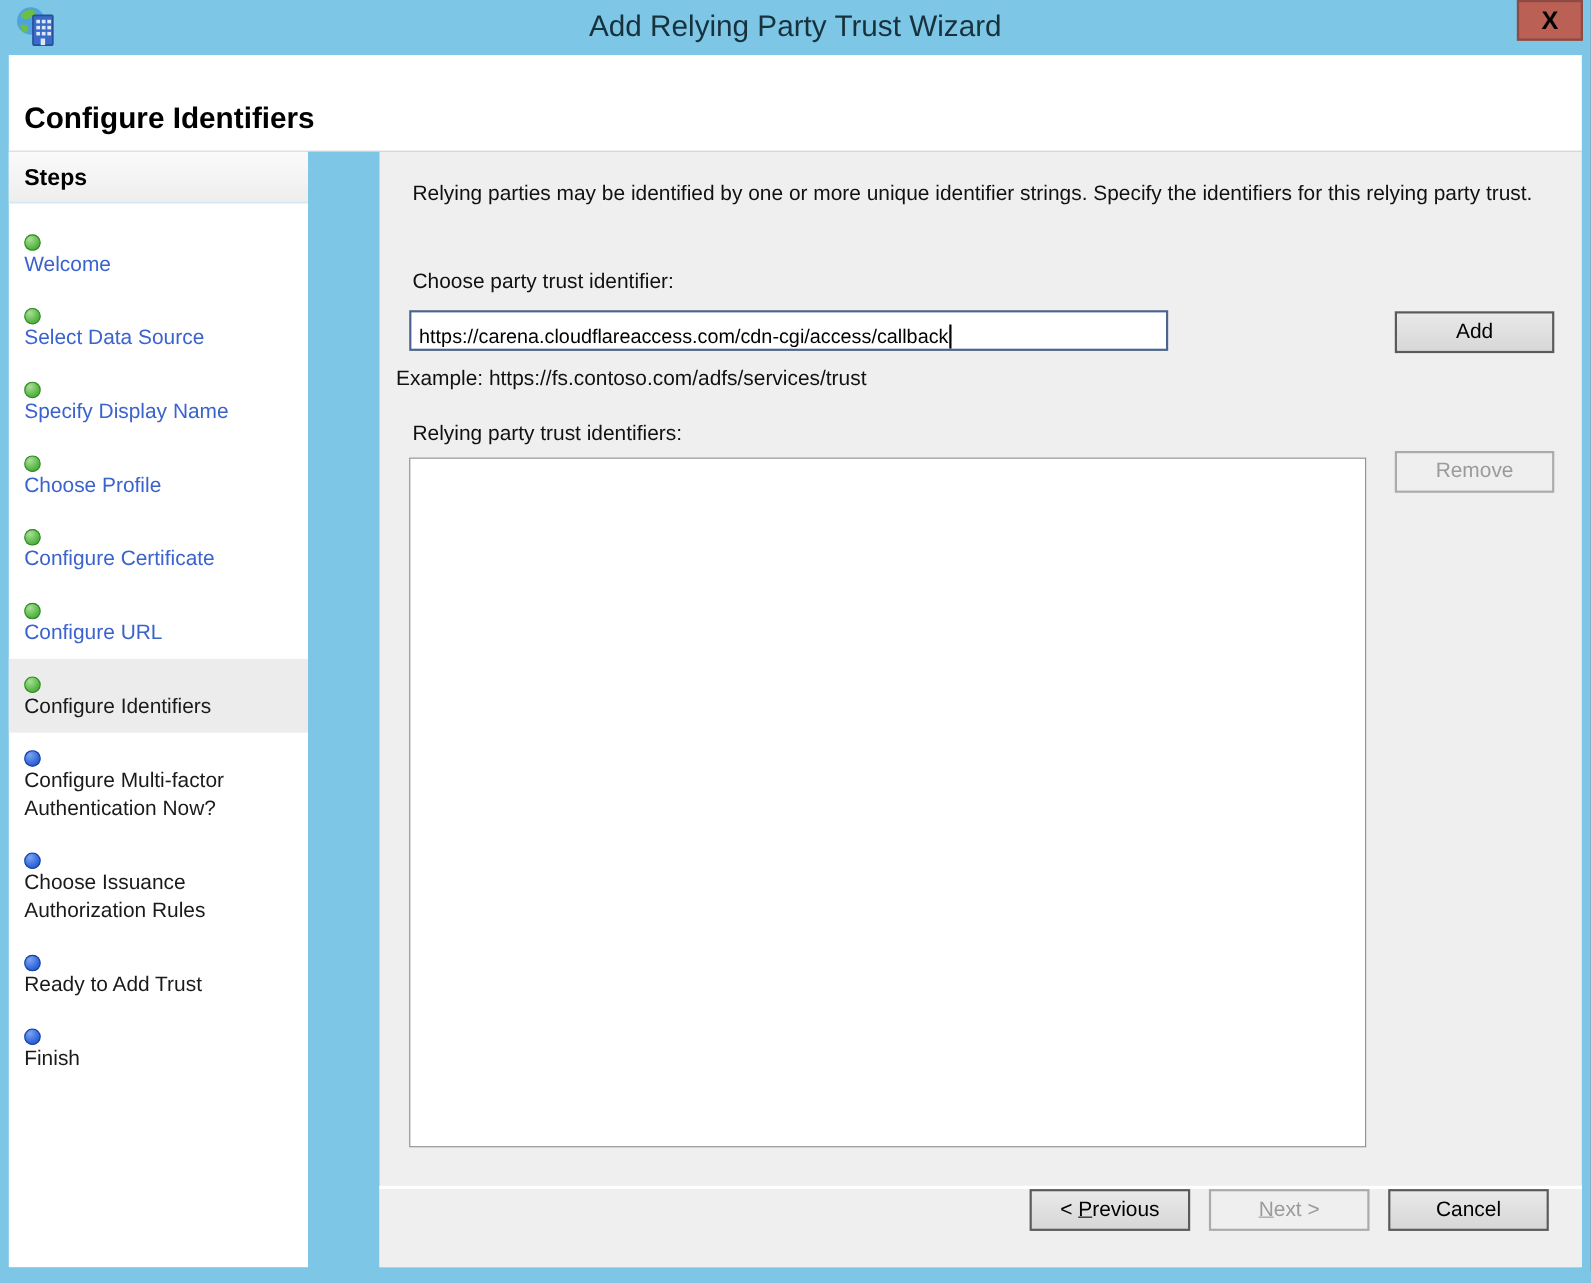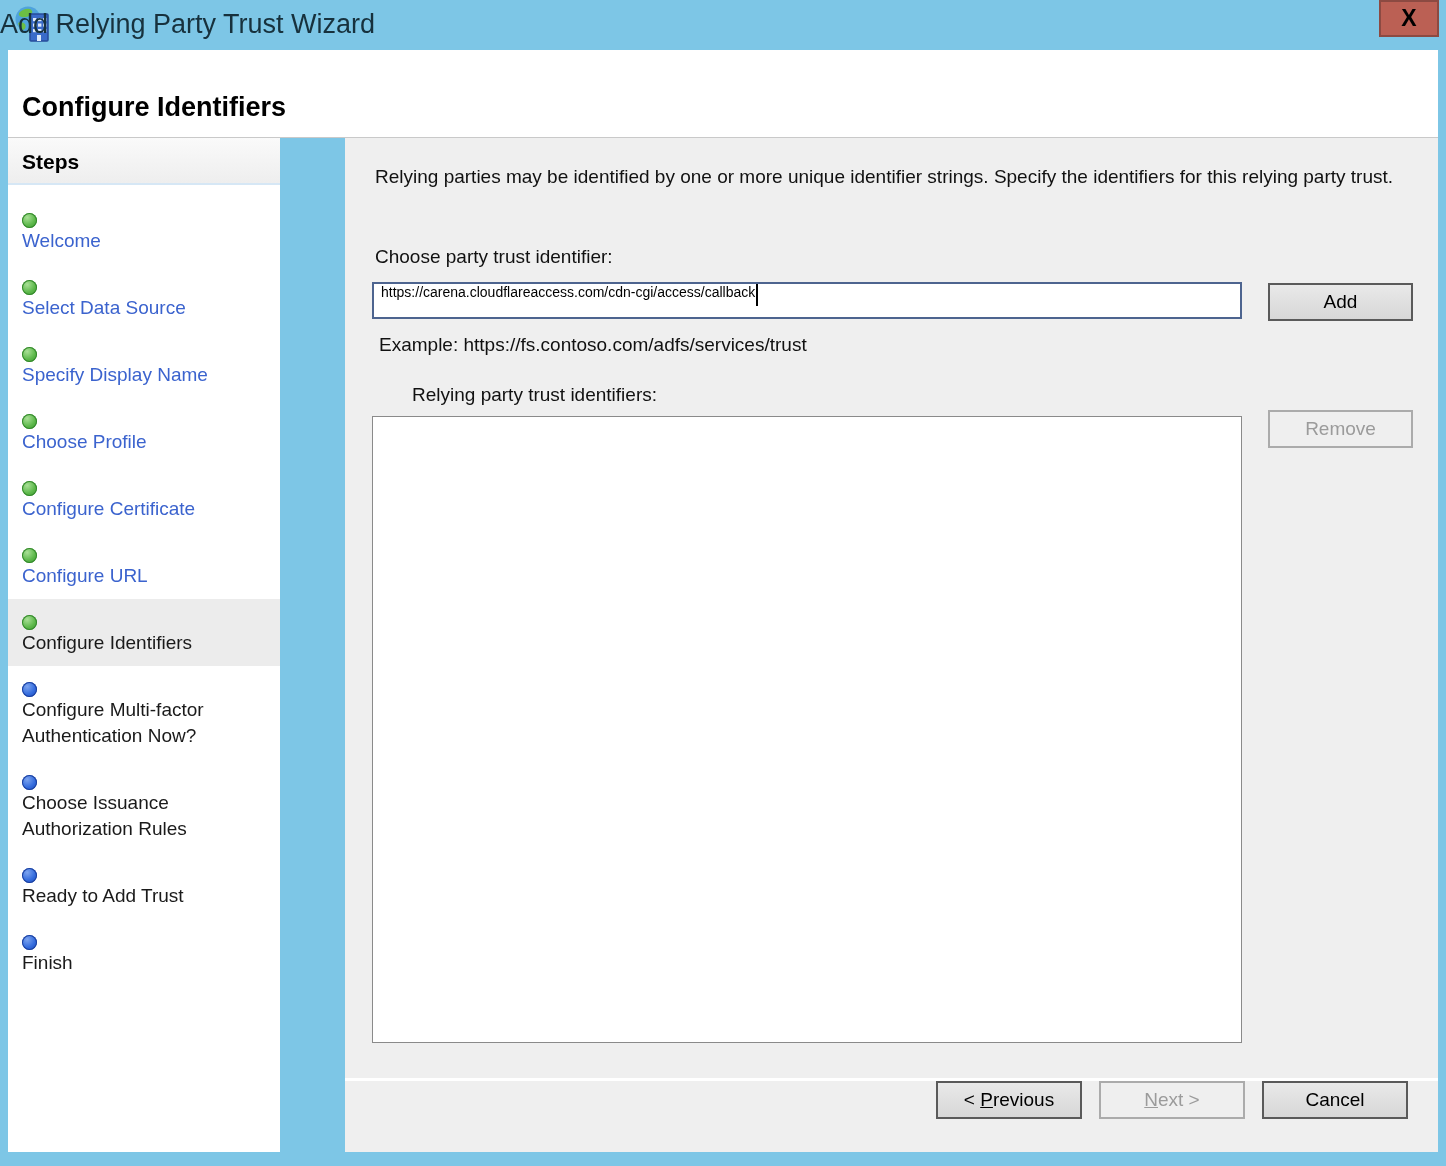--- a/index.html
+++ b/index.html
@@ -7,21 +7,21 @@
     --link-blue:#3b63ce; --focus-border:#4d648f; --panel-gray:#efefef;
   }
   *{box-sizing:border-box; margin:0; padding:0;}
   body{font-family:"Liberation Sans", sans-serif; background:#555;}
   .window{position:relative; width:1446px; height:1166px; background:var(--titlebar); overflow:hidden;}
 
   
   .titlebar{position:absolute; top:0; left:0; right:0; height:50px;}
   .app-icon{position:absolute; left:14px; top:5px; width:42px; height:40px;}
   .title{position:absolute; left:0; right:0; top:0; height:50px; line-height:48px;
-         font-size:27px; color:#17313d;}
+         text-align:center; font-size:27px; color:#17313d;}
   .close-btn{position:absolute; top:0; right:7px; width:60px; height:37px;
          background:var(--close-red); border:2px solid var(--close-border);
          color:#000; font-weight:bold; font-size:23px; line-height:32px; text-align:center;
          text-transform:uppercase; cursor:pointer;}
 
   
   .header{position:absolute; top:50px; left:8px; right:8px; height:88px; background:#fff;
           border-bottom:1px solid #c9c9c9;}
   .header h1{font-size:27px; font-weight:bold; color:#000; padding:44px 0 0 14px; line-height:27px;}
 
@@ -40,26 +40,26 @@
                box-shadow:inset 0 0 0 1px #1a3f9e;}
   .step-label{font-size:19px; color:#1a1a1a;}
   .step-label.link{color:var(--link-blue);}
 
   
   .main{position:absolute; top:138px; left:345px; right:8px; bottom:14px; background:var(--panel-gray);}
   .main-section{position:absolute; top:0; left:0; right:0; bottom:74px;}
   .intro{position:absolute; top:25px; left:30px; right:36px; font-size:19px; line-height:27px; color:#111;}
   .field-label{position:absolute; left:30px; font-size:19px; color:#111;}
   .label-identifier{top:108px;}
-  .label-identifiers{top:246px;margin-left:37px;}
-  .example{position:absolute; top:196px; left:34px; font-size:19px; color:#111;}
+  .label-identifiers{top:246px;}
+  .example{position:absolute; top:196px; left:15px; font-size:19px; color:#111;}
 
-  .textbox{position:absolute; top:144px; left:27px; width:870px; height:37px; background:#fff;
-           border:2px solid var(--focus-border); display:flex; align-items:flex-start;
-           padding:0 7px; font-size:14px; color:#000; white-space:nowrap; overflow:hidden; cursor:text;}
+  .textbox{position:absolute; top:144px; left:27px; width:690px; height:37px; background:#fff;
+           border:2px solid var(--focus-border); display:flex; align-items:flex-end;
+           padding:0 7px; font-size:18px; color:#000; white-space:nowrap; overflow:hidden; cursor:text;}
   .caret{display:inline-block; width:2px; height:22px; background:#000; margin-left:1px;}
 
   .listbox{position:absolute; top:278px; left:27px; width:870px; height:627px; background:#fff;
            border:1px solid #8a8a8a;}
 
   .btn{font-family:"Liberation Sans", sans-serif; font-size:19px; color:#000; text-align:center;
        background:linear-gradient(#e9e9e9,#d7d7d7); border:2px solid #5a5a5a; cursor:pointer;}
   .btn.disabled{background:#efefef; border-color:#ababab; color:#9b9b9b; cursor:default;}
   .btn.side{position:absolute; left:923px; width:145px; height:38px;}
   .btn-add{top:145px;}

